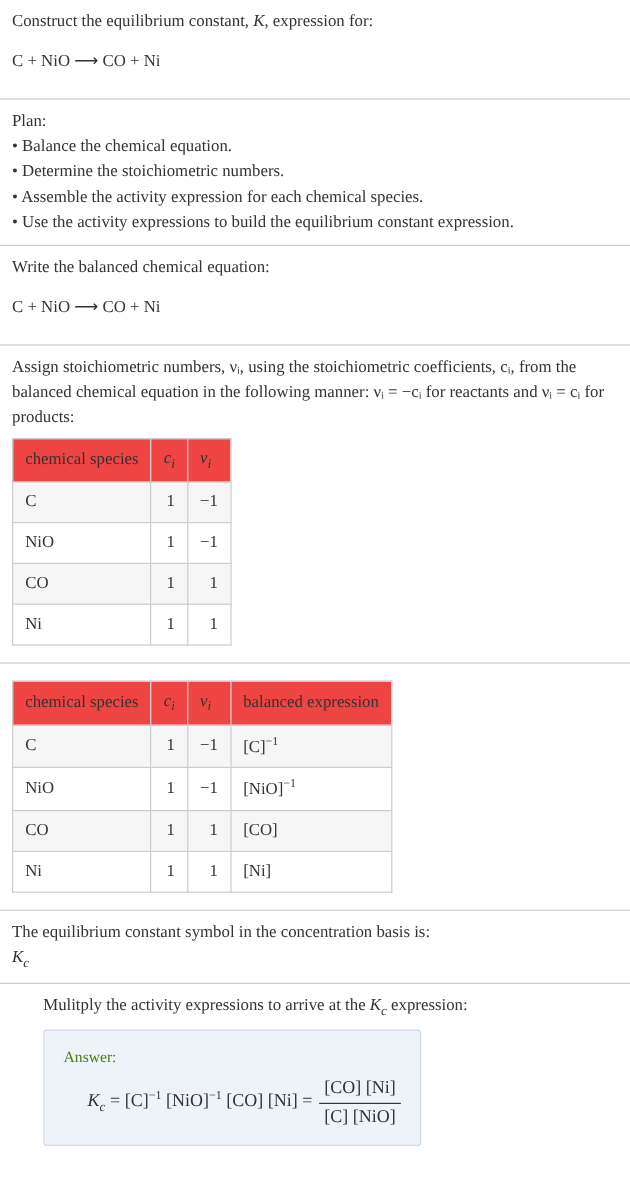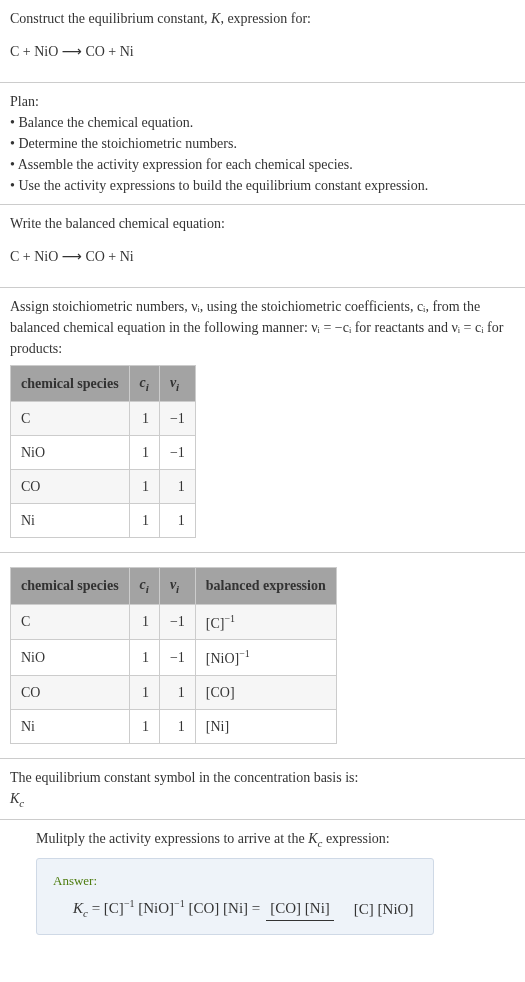--- a/index.html
+++ b/index.html
@@ -18,35 +18,35 @@
 table {
   border-collapse: collapse;
   margin: 6px 0;
 }
 td, th {
   border: 1px solid #ccc;
   padding: 6px 10px;
   text-align: left;
   font-weight: normal;
 }
-th { background: #a3a3a3; font-weight: bold; }
+th { background: #ef4444; }
 tr:nth-child(even) td { background: #f6f6f6; }
 tr:nth-child(odd) td { background: #fff; }
 .equation { margin: 12px 0; }
 .answer-box {
   display: inline-block;
   background: #eef3f9;
   border: 1px solid #cfd9e6;
   border-radius: 3px;
   padding: 12px 16px;
   margin: 6px 0 10px 0;
 }
 .answer-label { color: #4d7c0f; font-size: 13px; margin-bottom: 6px; }
 .kc-formula { font-size: 15px; display: flex; align-items: center; gap: 6px; margin-left: 20px; }
-.frac { display: inline-flex; flex-direction: row; align-items: center; vertical-align: middle; gap: 16px; }
+.frac { display: inline-flex; flex-direction: column; align-items: center; vertical-align: middle; }
 .frac .num { border-bottom: 1px solid #333; padding: 0 4px; }
 .frac .den { padding: 0 4px; }
 sup, sub { font-size: 10px; }
 .sub { font-style: italic; font-size: 11px; vertical-align: sub; }
 .italic { font-style: italic; }
 .center-num { text-align: right; }
 </style>
 </head>
 <body>
 

